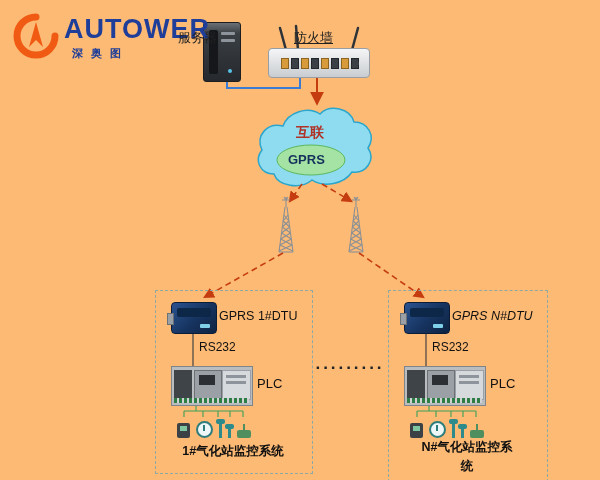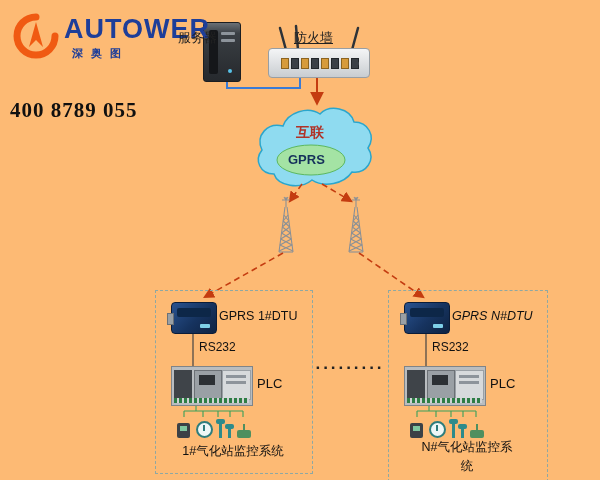--- a/index.html
+++ b/index.html
@@ -74,21 +74,21 @@
   .s-probe{width:3px;height:17px;background:#2e8b8b;position:relative;}
   .s-probe:before{content:"";position:absolute;left:-3px;top:-2px;width:9px;height:5px;background:#2e8b8b;border-radius:2px;}
   .s-probe.short{height:12px;}
   .s-valve{width:14px;height:8px;background:#4f8f5f;border-radius:2px;position:relative;}
   .s-valve:before{content:"";position:absolute;left:6px;top:-6px;width:2px;height:6px;background:#4f8f5f;}
 
   
   .dtu-lbl{font-size:12.5px;color:#111;}
   .rs-lbl{font-size:12px;color:#111;}
   .plc-lbl{font-size:13px;color:#111;}
-  .sys-lbl{position:absolute;z-index:3;font-size:12.5px;font-weight:normal;color:#101010;text-align:center;line-height:1.5;}
+  .sys-lbl{position:absolute;z-index:3;font-size:12.5px;font-weight:bold;color:#101010;text-align:center;line-height:1.5;}
   .sys0{left:157px;top:442px;width:152px;}
   .sys1{left:391px;top:438px;width:152px;}
   .sys1 span{display:inline-block;width:98px;}
 
   .dots{left:314px;top:358px;width:72px;text-align:center;font-size:17px;font-weight:bold;color:#222;letter-spacing:2px;}
 </style>
 </head>
 <body>
 
 <div class="canvas">
@@ -154,21 +154,20 @@
                M417,411 L417,417 M436,411 L436,417 M451,411 L451,417 M463,411 L463,417 M476,411 L476,417"></path>
     </g>
   </svg>
 
   <svg class="logo-icon" width="48" height="48" viewBox="0 0 48 48">
     <path d="M24,5 A19,19 0 1 0 43,24" fill="none" stroke="#f05a12" stroke-width="7" stroke-linecap="round"></path>
     <path d="M24,10 L31,35 L24,28 L17,35 Z" fill="#f05a12"></path>
   </svg>
   <div class="lbl brand">AUTOWER</div>
   <div class="lbl brand-sub">深奥图</div>
-  <div class="lbl phone">400 8789 055</div>
 
   <div class="lbl top-lbl" style="left:178px;top:5px;">服务器</div>
   <div class="lbl top-lbl" style="left:294px;top:5px;text-decoration:underline;">防火墙</div>
 
   <div class="server">
     <div class="bay"></div>
     <div class="slot"></div>
     <div class="slot slot2"></div>
     <div class="led"></div>
   </div>

